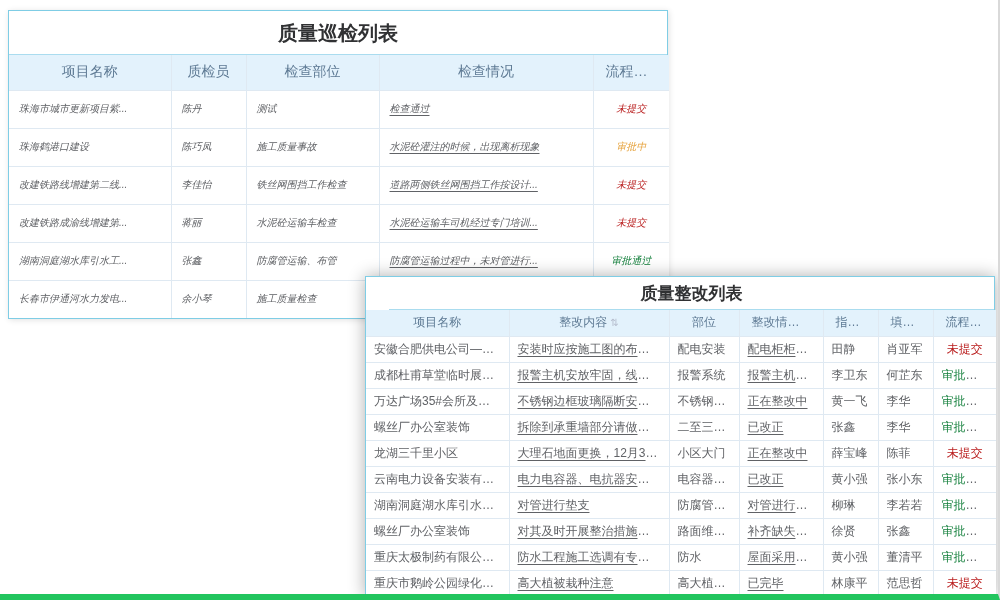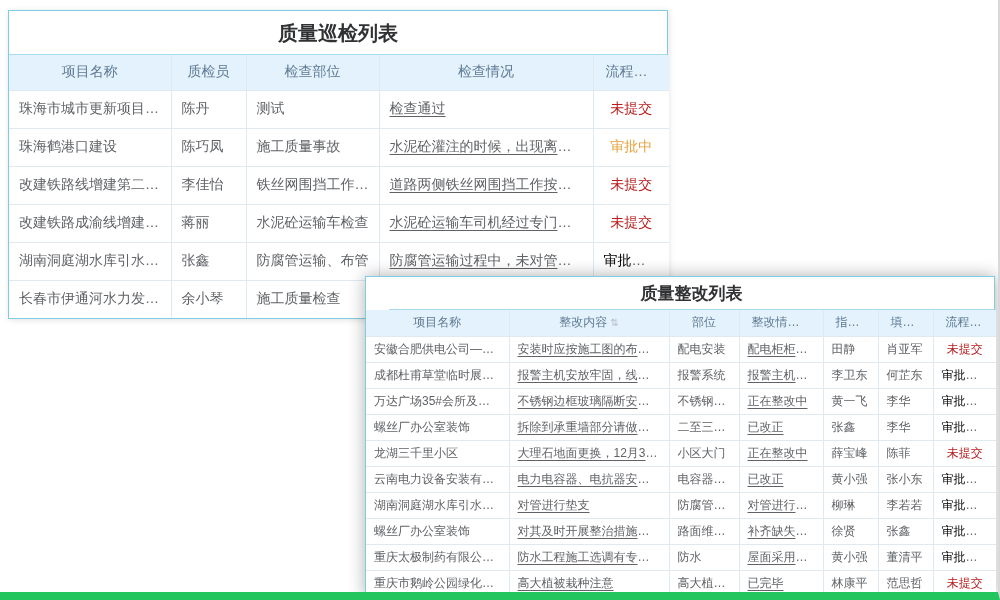--- a/index.html
+++ b/index.html
@@ -1,19 +1,19 @@
 <!DOCTYPE html>
 <html><head>
 <meta charset="utf-8">
 <style>
   * { margin:0; padding:0; box-sizing:border-box; }
   html,body { width:1000px; height:600px; background:#ffffff;
     font-family:"Liberation Sans", sans-serif; }
   .page { position:relative; width:1000px; height:600px; overflow:hidden;
-    border-right:2px solid #d9d9d9; border-bottom:8px solid #22c55e; background:#fff; }
+    border-right:2px solid #d9d9d9; border-bottom:6px solid #22c55e; background:#fff; }
 
   .card { position:absolute; background:#fff; border:1px solid #7fcde5; }
   .card--inspection { left:8px; top:10px; width:660px; z-index:1;
     box-shadow:1px 1px 6px rgba(0,0,0,0.12); }
   .card--rectify { left:365px; top:276px; width:630px; z-index:10;
     box-shadow:0 0 16px rgba(0,0,0,0.32); }
 
   .card-title { text-align:center; font-weight:bold; color:#303133;
     border-bottom:1px solid #aadcef; background:#fff; }
   .card--inspection .card-title { height:44px; line-height:44px; font-size:20px; }
@@ -24,32 +24,32 @@
     white-space:nowrap; overflow:hidden; text-overflow:ellipsis; }
   .tbl th:last-child, .tbl td:last-child { border-right:none; }
   .tbl tbody tr:last-child td { border-bottom:none; }
 
   .tbl th { background:#e3f2fc; color:#5e7a94; font-weight:normal;
     text-align:center; padding:0 12px; }
   .card--inspection th { height:35px; font-size:14px; }
   .card--rectify th { height:26px; font-size:12px; }
 
   .tbl td { background:#fff; color:#606266; }
-  .card--inspection td { height:38px; font-size:14px; padding:0 10px; }
+  .card--inspection td { height:38px; font-size:10px; padding:0 10px;font-style:italic; }
   .card--rectify td { height:26px; font-size:12px; padding:0 8px; }
 
   .link-cell { color:#4a8ad8; cursor:pointer; }
   .name-cell { color:#e6a23c; }
   .nm-orange { color:#e6a23c; }
   .nm-blue { color:#5e7ca8; }
   .dashed { text-decoration:underline; text-underline-offset:3px; }
   .status-cell { text-align:center; }
   .st-blue { color:#b91c1c; }
   .st-orange { color:#e6a23c; }
-  .st-green { color:#000000; }
+  .st-green { color:#15803d; }
   .sort-icon { color:#b4bccc; font-size:10px; margin-left:3px; cursor:pointer; }
 </style>
 </head>
 <body>
 
 <div class="page">
 
   <div class="card card--inspection">
     <div class="card-title">质量巡检列表</div>
     <table class="tbl">

